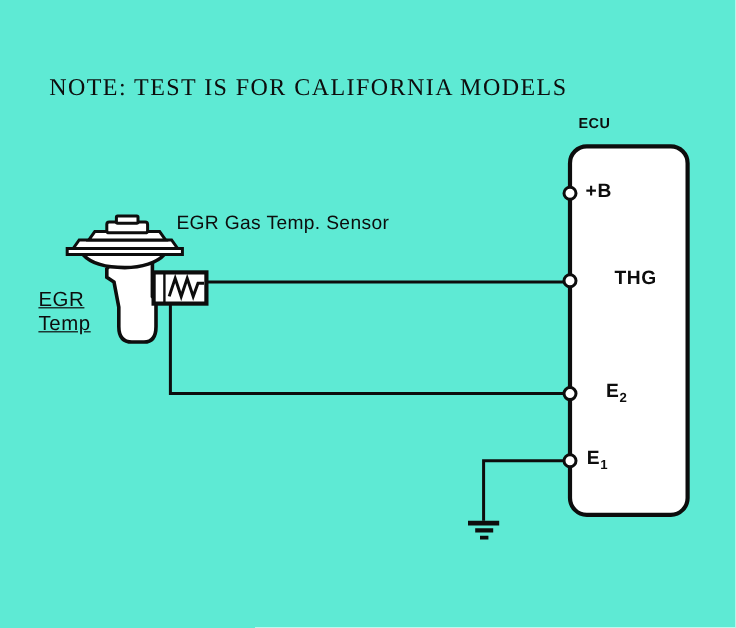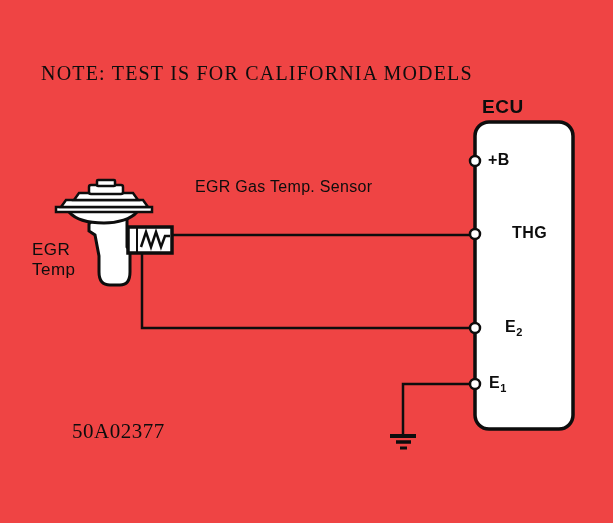--- a/index.html
+++ b/index.html
@@ -4,21 +4,21 @@
 <style>
   html, body {
     margin: 0;
     padding: 0;
     background: #ffffff;
   }
   #stage {
     position: relative;
     width: 613px;
     height: 523px;
-    background: #ef4444;
+    background: #5eead4;
     font-family: "Liberation Sans", sans-serif;
     color: #0d0d0d;
     overflow: hidden;
   }
   #artwork {
     position: absolute;
     left: 0;
     top: 0;
   }
   .label {
@@ -37,21 +37,21 @@
   }
   .figure-number {
     left: 72px;
     top: 419px;
     font-size: 21px;
     letter-spacing: 0.5px;
   }
   .ecu-title {
     left: 482px;
     top: 96px;
-    font-size: 19px;
+    font-size: 12px;
     font-weight: 600;
     letter-spacing: 0.5px;
   }
   .terminal-label {
     font-size: 16px;
     font-weight: 600;
     letter-spacing: 0.5px;
   }
   .terminal-label sub {
     font-size: 11px;
@@ -59,28 +59,28 @@
   }
   .t-plus-b { left: 488px; top: 151px; }
   .t-thg    { left: 512px; top: 224px; }
   .t-e2     { left: 505px; top: 318px; }
   .t-e1     { left: 489px; top: 374px; text-align: right; }
   .sensor-label {
     left: 147px;
     top: 178px;
     font-size: 16px;
     letter-spacing: 0.3px;
-    margin-left: 48px;
   }
   .valve-label {
     left: 32px;
     top: 240px;
     font-size: 17px;
     line-height: 20px;
     letter-spacing: 0.5px;
+    text-decoration: underline;
   }
   svg .ink-line {
     stroke: #0d0d0d;
     fill: none;
   }
   svg .ink-fill {
     stroke: #0d0d0d;
     fill: #ffffff;
   }
 </style>
@@ -143,15 +143,14 @@
 
   <div class="label terminal-label t-e1"><span>E</span><sub>1</sub></div>
 
   <div class="label sensor-label">EGR Gas Temp. Sensor</div>
 
   <div class="label valve-label">
     <div>EGR</div>
     <div>Temp</div>
   </div>
 
-  <div class="label serif-text figure-number">50A02377</div>
 
 </div>
 
 </body></html>

